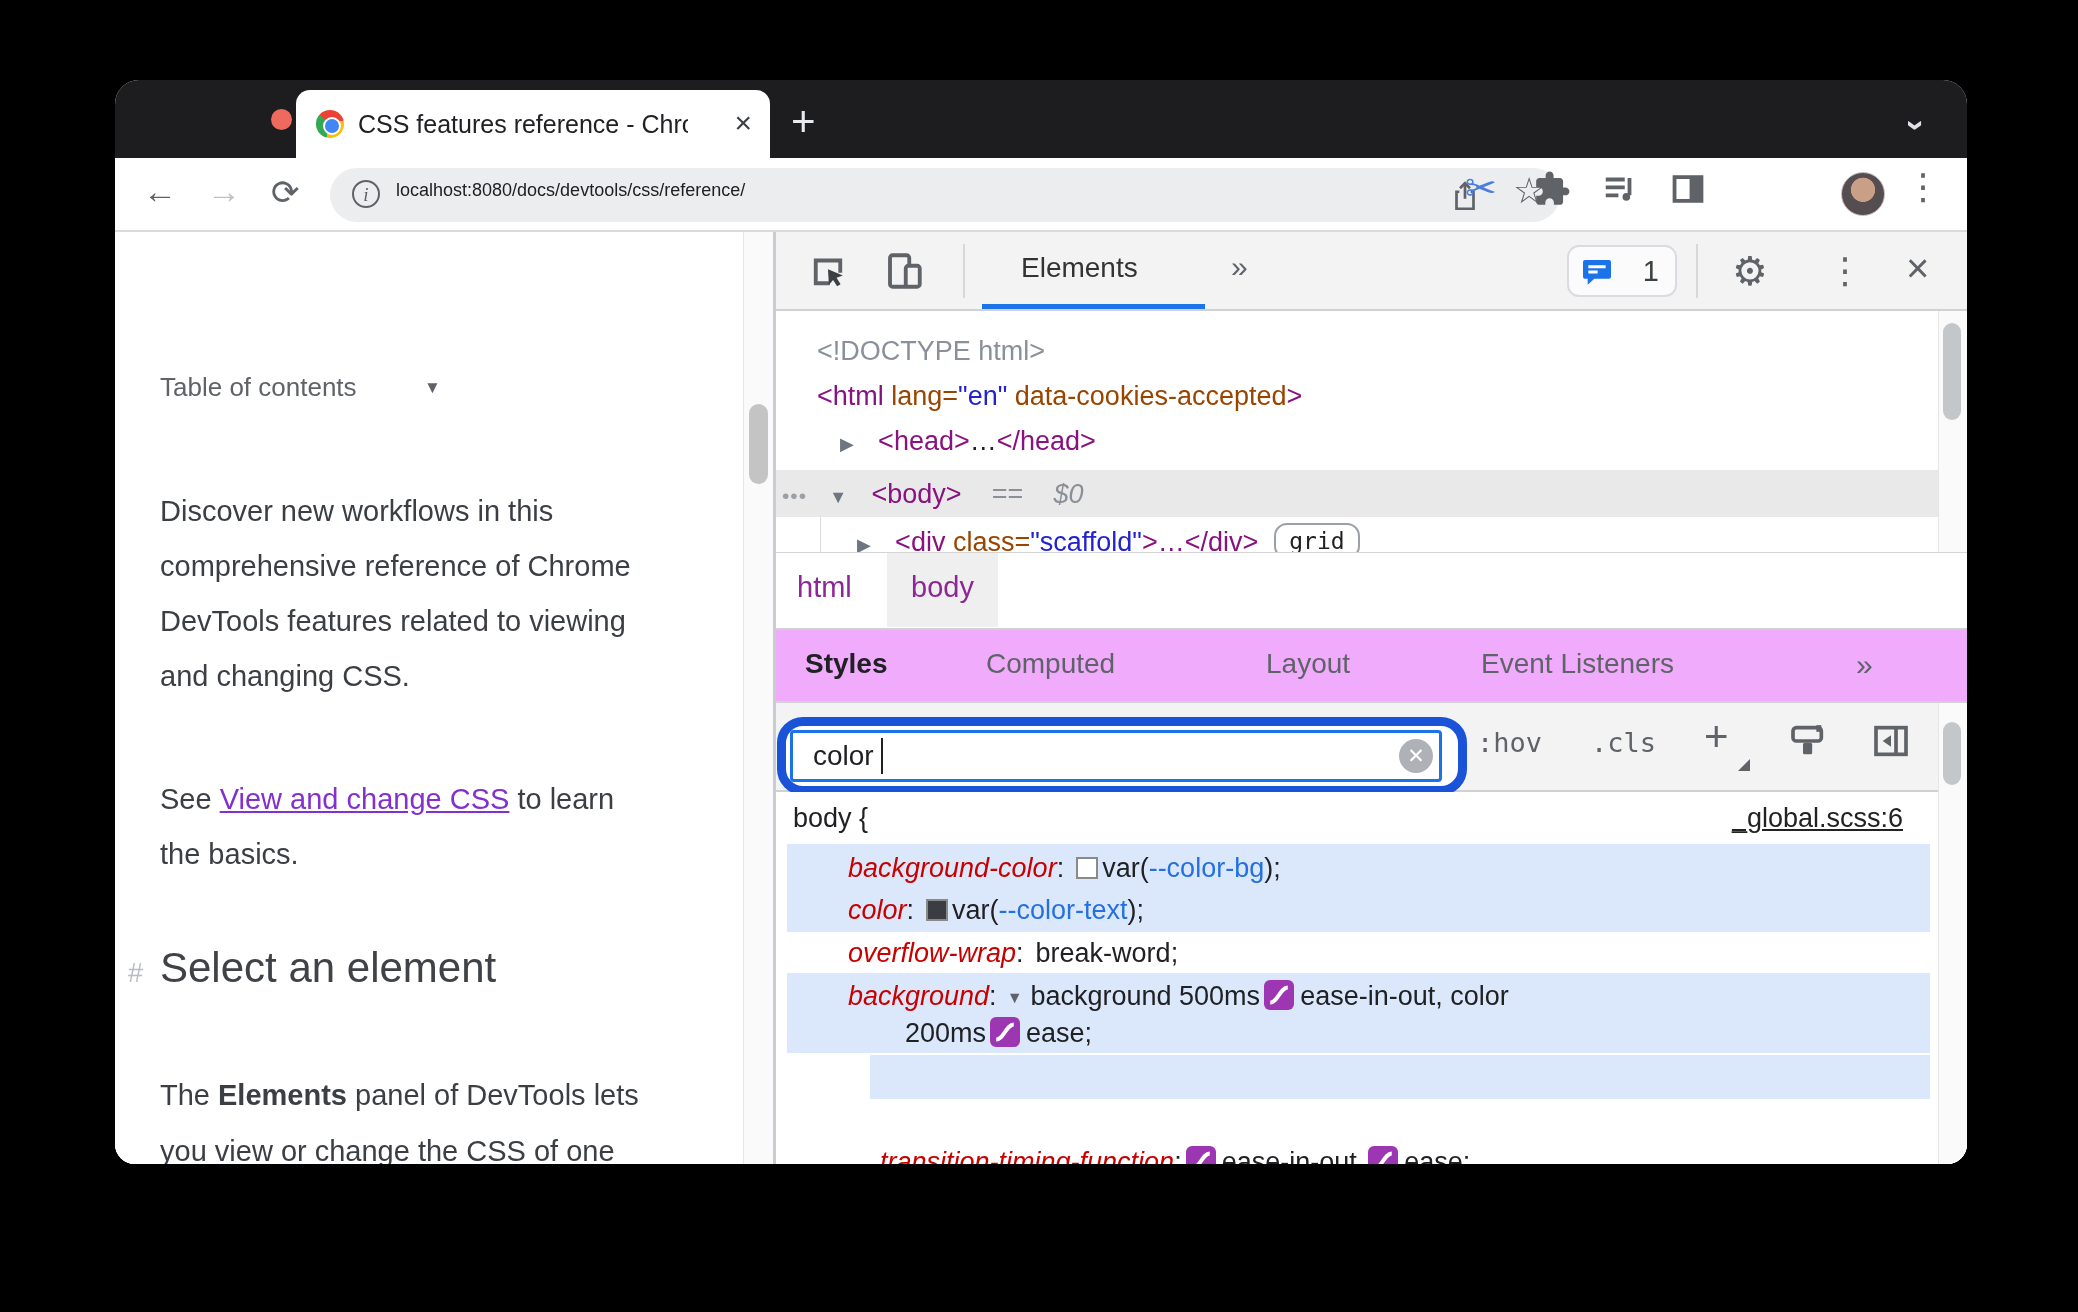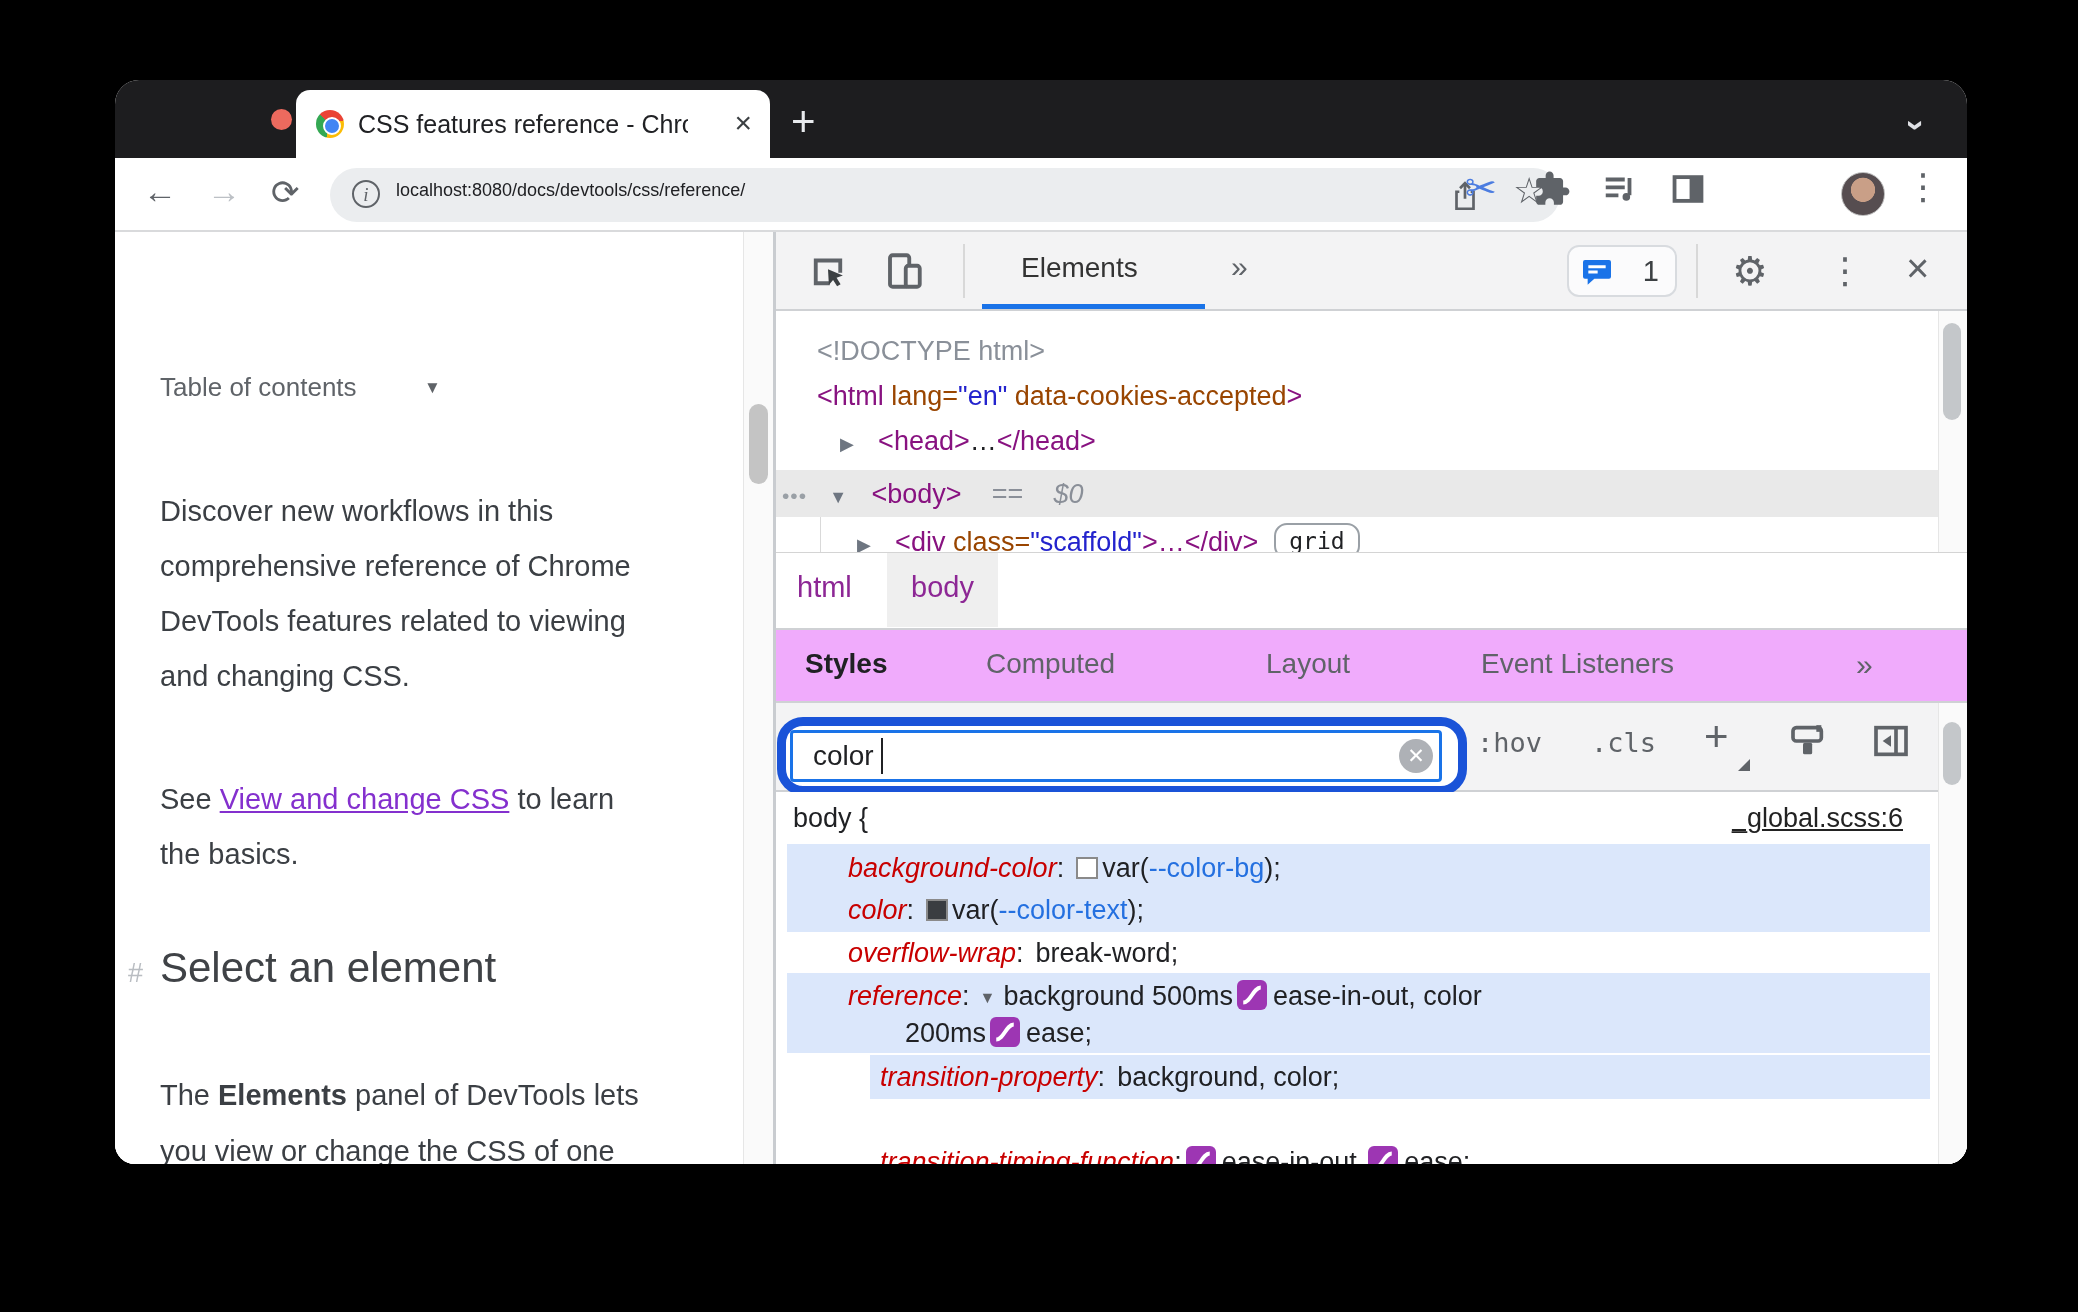--- a/index.html
+++ b/index.html
@@ -311,33 +311,30 @@
 
         <div class="cssline" style="left:72px;top:96px;">
           <span class="prop">color</span><span class="cv" style="margin-right:12px;">:</span><span class="swatch" style="background:#3a3d41;"></span><span class="cv">var(</span><span class="vlink">--color-text</span><span class="cv">);</span>
         </div>
 
         <div class="cssline" style="left:72px;top:139px;">
           <span class="prop">overflow-wrap</span><span class="cv" style="margin-right:12px;">:</span><span class="cv">break-word;</span>
         </div>
 
         <div class="cssline" style="left:72px;top:182px;">
-          <span class="prop">reference</span><span class="cv">:</span><span class="exp">▼</span><span class="cv">background 500ms</span><span class="bez"><svg width="30" height="30" viewBox="0 0 24 24">
+          <span class="prop">background</span><span class="cv">:</span><span class="exp">▼</span><span class="cv">background 500ms</span><span class="bez"><svg width="30" height="30" viewBox="0 0 24 24">
                 <path d="M5 18c6 0 8-12 14-12" fill="none" stroke="#fff" stroke-width="3.2"></path>
               </svg></span><span class="cv">ease-in-out, color</span>
         </div>
         <div class="cssline" style="left:129px;top:219px;">
           <span class="cv">200ms</span><span class="bez"><svg width="30" height="30" viewBox="0 0 24 24">
                 <path d="M5 18c6 0 8-12 14-12" fill="none" stroke="#fff" stroke-width="3.2"></path>
               </svg></span><span class="cv">ease;</span>
         </div>
 
-        <div class="cssline" style="left:104px;top:263px;">
-          <span class="prop">transition-property</span><span class="cv" style="margin-right:12px;">:</span><span class="cv">background, color;</span>
-        </div>
 
 
         <div class="cssline" style="left:104px;top:348px;text-align:right;">
           <span class="prop">transition-timing-function</span><span class="cv">:</span><span class="bez"><svg width="30" height="30" viewBox="0 0 24 24">
                 <path d="M5 18c6 0 8-12 14-12" fill="none" stroke="#fff" stroke-width="3.2"></path>
               </svg></span><span class="cv">ease-in-out,</span><span class="bez"><svg width="30" height="30" viewBox="0 0 24 24">
                 <path d="M5 18c6 0 8-12 14-12" fill="none" stroke="#fff" stroke-width="3.2"></path>
               </svg></span><span class="cv">ease;</span>
         </div>
       </div>

